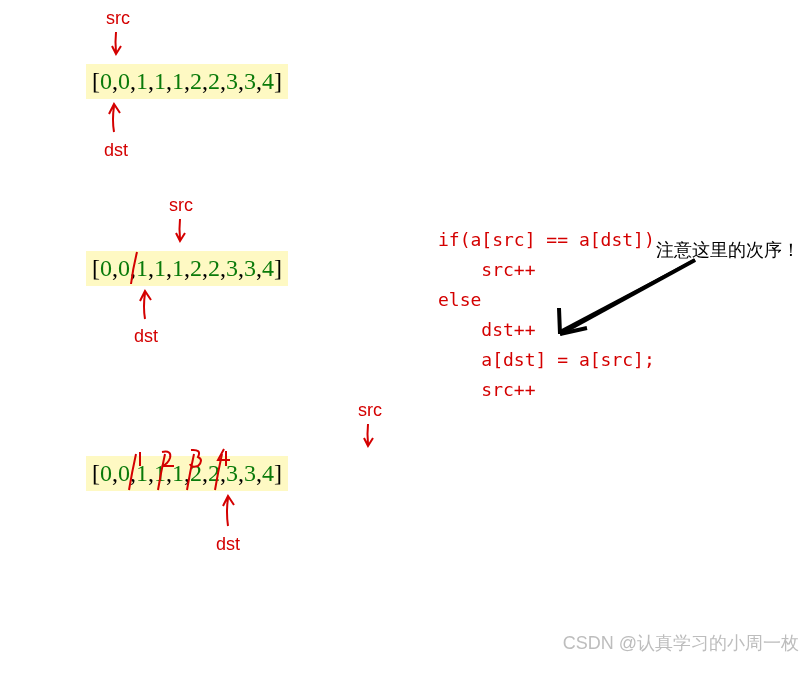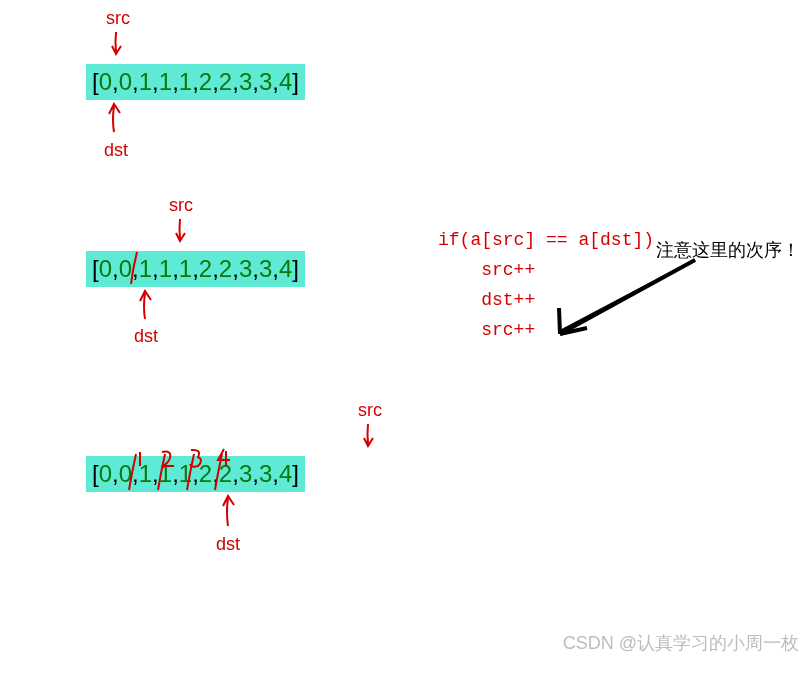--- a/index.html
+++ b/index.html
@@ -6,22 +6,22 @@
     margin: 0;
     padding: 0;
     width: 811px;
     height: 679px;
     background: #ffffff;
     font-family: "Microsoft YaHei", Arial, sans-serif;
     position: relative;
     overflow: hidden;
   }
   .array-box {
-    background: #5eead4;
-    font-family: Liberation Sans, sans-serif;
+    background: #fef9c3;
+    font-family: Liberation Serif, serif;
     font-size: 24px;
     padding: 4px 6px;
     position: absolute;
     white-space: nowrap;
     color: #000;
   }
   .num { color: #0a7a0a; }
   .red-label {
     color: #d40000;
     font-size: 18px;
@@ -82,24 +82,26 @@
 
 <svg class="anno" style="left:127px; top:252px;" width="20" height="34">
   <path d="M10 0 Q6 16 4 32" stroke="#d40000" stroke-width="2" fill="none"></path>
 </svg>
 
 <svg class="anno" style="left:139px; top:289px;" width="20" height="34">
   <path d="M6 30 Q4 18 6 4 M1 12 L6 2 L12 11" stroke="#d40000" stroke-width="2" fill="none"></path>
 </svg>
 <div class="red-label" style="left:134px; top:326px;">dst</div>
 
-<div class="code-block" style="left:438px; top:225px;font-family:Liberation Mono, monospace;">
+<div class="code-block" style="left:438px; top:225px;">
   <div class="code-line">if(a[src] == a[dst])</div>
   <div class="code-line">    src++</div>
+  <div class="code-line">else</div>
   <div class="code-line">    dst++</div>
+  <div class="code-line">    a[dst] = a[src];</div>
   <div class="code-line">    src++</div>
 </div>
 
 <div class="black-note" style="left:656px; top:238px;">注意这里的次序！</div>
 <svg class="anno" style="left:545px; top:258px;" width="170" height="90">
   <path d="M150 2 L15 76" stroke="#000" stroke-width="4" fill="none"></path>
   <path d="M150 2 L14 74" stroke="#000" stroke-width="3" fill="none"></path>
   <path d="M15 76 L14 50 M15 76 L42 70" stroke="#000" stroke-width="4" fill="none"></path>
 </svg>
 

